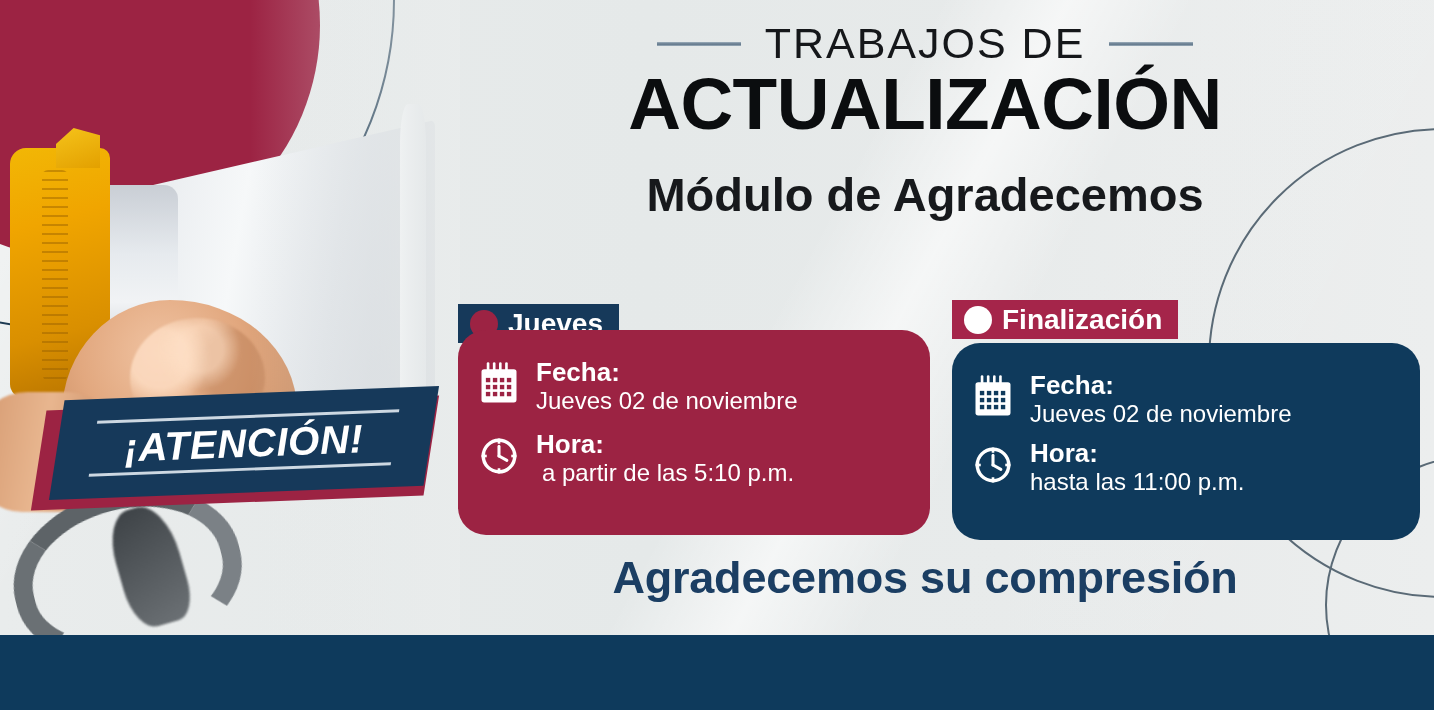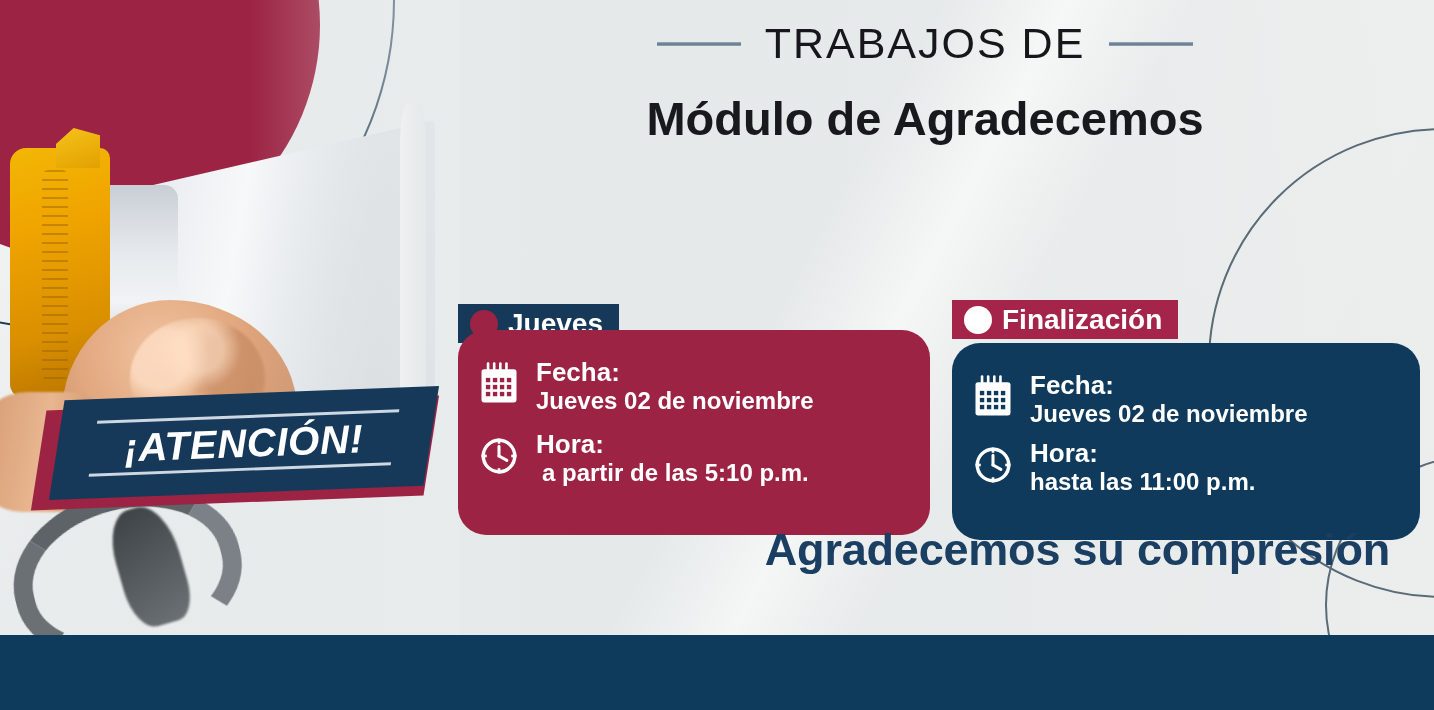--- a/index.html
+++ b/index.html
@@ -312,32 +312,32 @@
   }
   .row-text { color: #ffffff; }
   .row-label {
     font-size: 26px;
     font-weight: bold;
     line-height: 1.12;
     white-space: nowrap;
   }
   .row-value {
     font-size: 24px;
-    font-weight: 700;
+    font-weight: 400;
     line-height: 1.2;
     white-space: nowrap;
   }
   .row-value.indent { padding-left: 6px; }
 
   
   .thanks {
     position: absolute;
-    left: 460px; top: 524px;
+    left: 460px; top: 552px;
     width: 930px;
-    text-align: right;
+    text-align: center;
     font-size: 45px;
     font-weight: bold;
     color: #1b3e63;
     letter-spacing: -0.2px;
     white-space: nowrap;
   }
 
   .bottom-bar {
     position: absolute;
     left: 0; top: 635px;
@@ -378,20 +378,21 @@
       <div class="atencion-rule"></div>
     </div>
   </div>
 
   <div class="head-block">
     <div class="kicker-row">
       <span class="kicker-dash"></span>
       <span class="kicker">TRABAJOS DE</span>
       <span class="kicker-dash"></span>
     </div>
+    <div class="headline">ACTUALIZACIÓN</div>
     <div class="subhead">Módulo de Agradecemos</div>
   </div>
 
   <div class="tab tab-start">
     <span class="tab-dot dot-maroon"></span>
     <span class="tab-label">Jueves</span>
   </div>
 
   <div class="card card-start">
     <div class="row">

